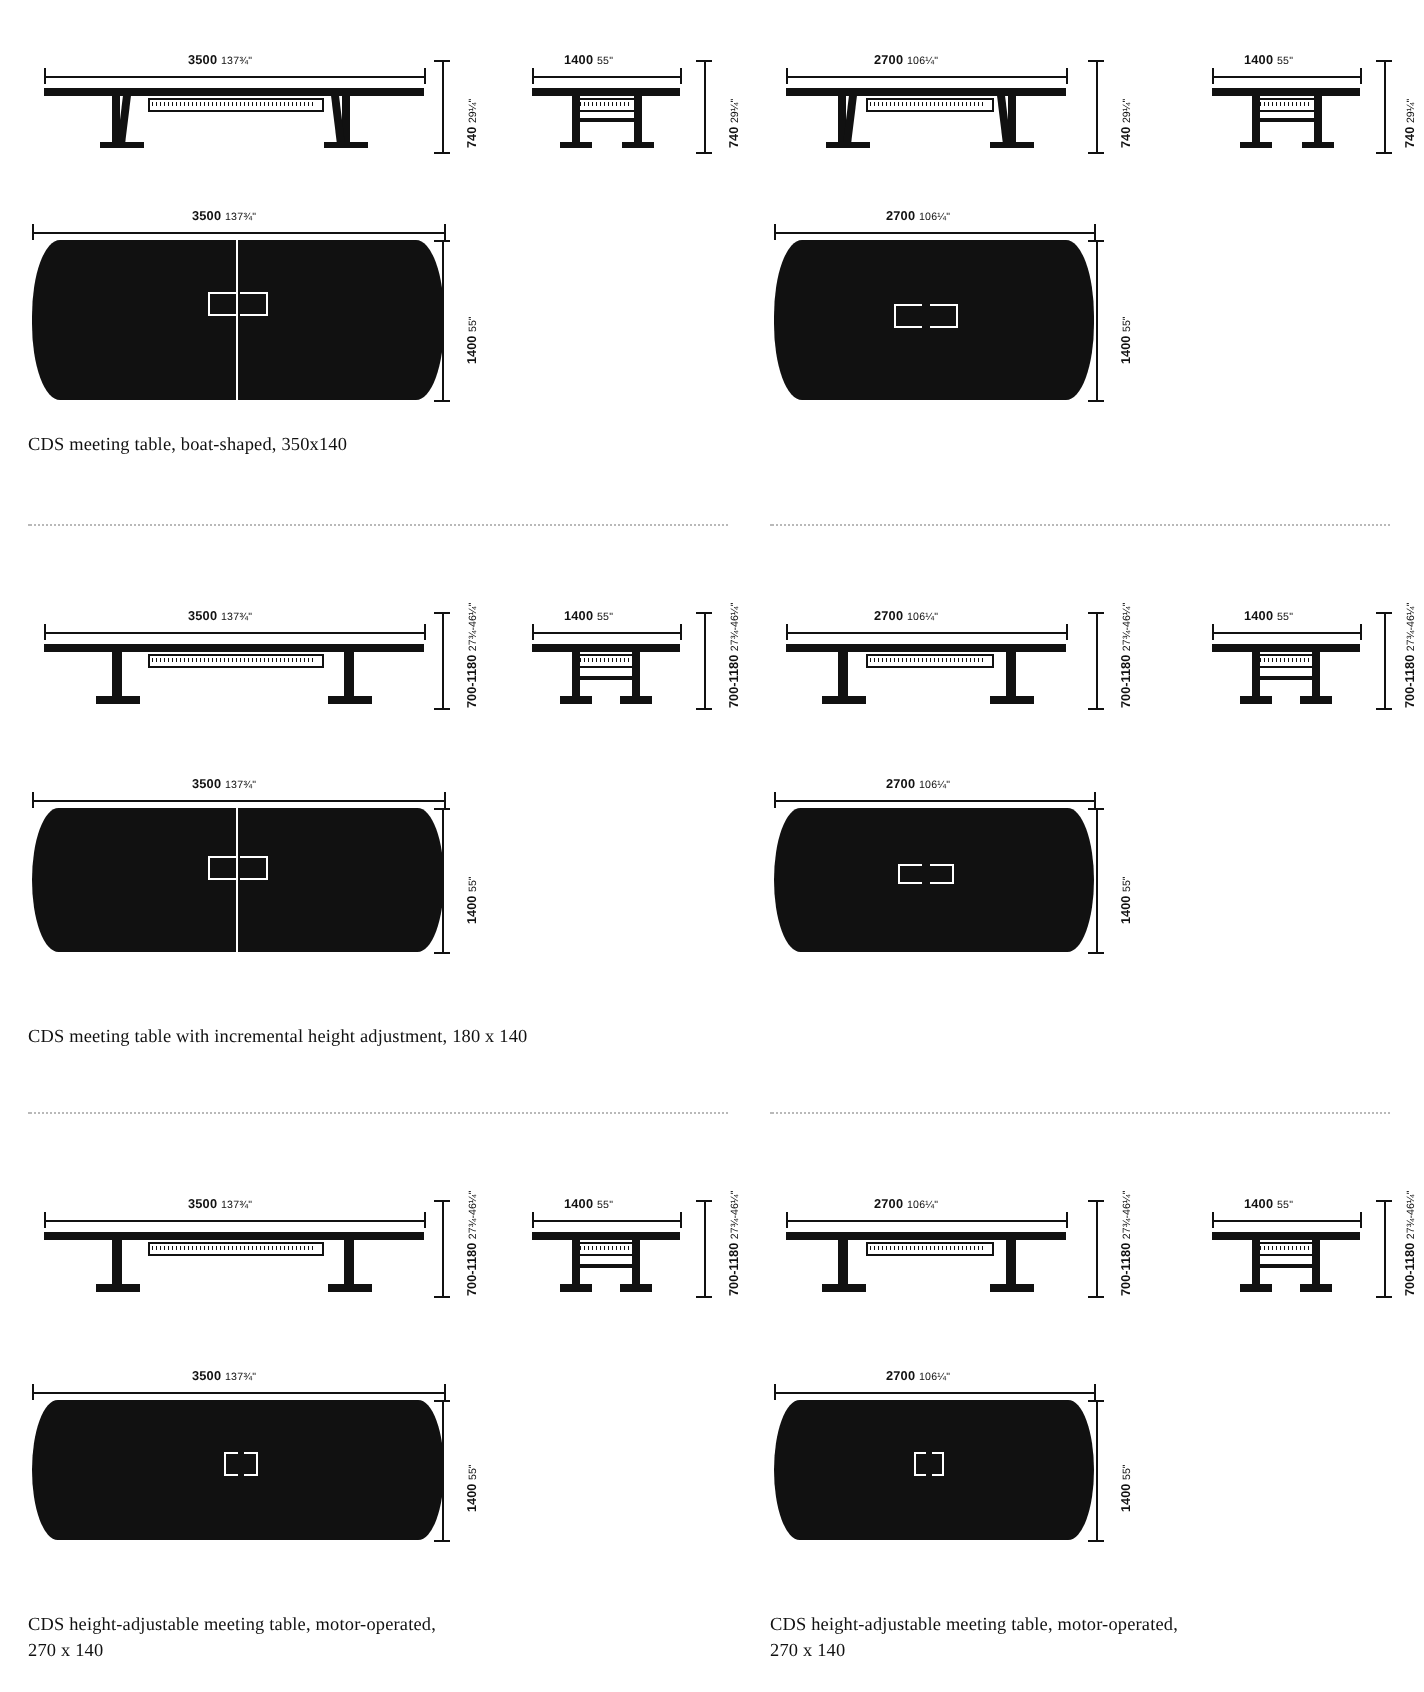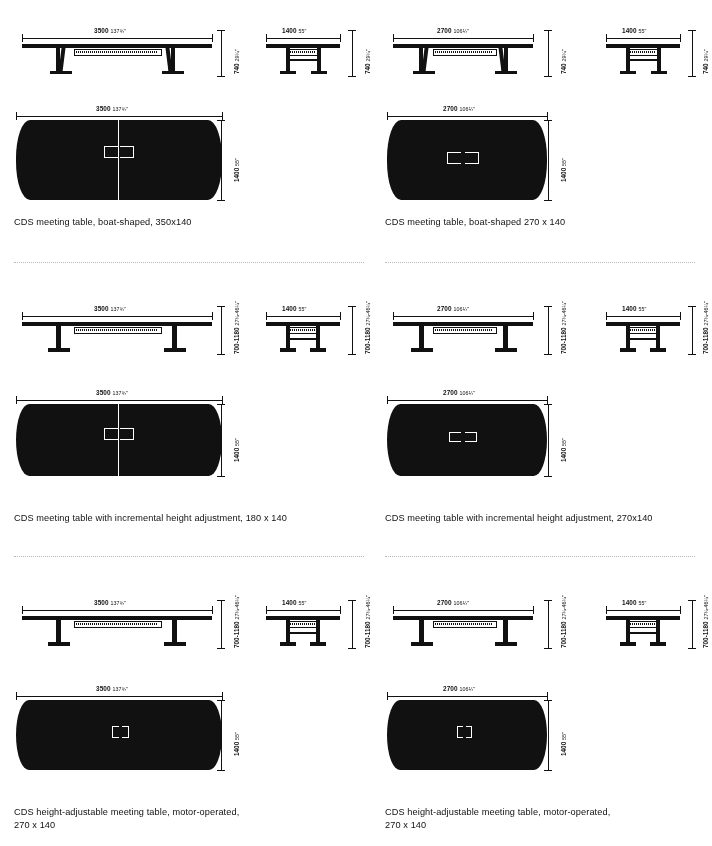--- a/index.html
+++ b/index.html
@@ -13,21 +13,21 @@
   }
   .sheet{position:relative;width:712px;height:846px;}
 
   
   .block{position:absolute;}
   .caption{
     font-size:9.2px;
     line-height:13px;
     letter-spacing:0.1px;
     color:#111;
-    font-family:Liberation Sans, sans-serif;
+    font-family:Liberation Serif, serif;
   }
   .divider{
     position:absolute;
     height:0;
     border-top:1px dotted #b9b9b9;
   }
 
   
   .dim{
     position:absolute;
@@ -255,21 +255,20 @@
   <div class="block" style="left:542px;top:98px;width:22px;height:105px;">
     <div class="vdimline" style="left:6px;top:22px;height:80px;"></div>
     <div class="vdimtick" style="left:2px;top:22px;width:8px;"></div>
     <div class="vdimtick" style="left:2px;top:102px;width:8px;"></div>
     <div class="vdim" style="left:18px;top:84px;">
       <span>1400</span> <span class="sub">55"</span>
     </div>
   </div>
 
   <div class="caption block" style="left:14px;top:216px;width:340px;">CDS meeting table, boat-shaped, 350x140</div>
-  <div class="caption block" style="left:385px;top:216px;width:320px;">CDS meeting table, boat-shaped 270 x 140</div>
 
   <div class="divider" style="left:14px;top:262px;width:350px;"></div>
   <div class="divider" style="left:385px;top:262px;width:310px;"></div>
 
   <div class="block" style="left:14px;top:292px;width:200px;height:62px;">
     <div class="dimline" style="left:8px;top:24px;width:190px;"></div>
     <div class="dimtick" style="left:8px;top:20px;height:8px;"></div>
     <div class="dimtick" style="left:198px;top:20px;height:8px;"></div>
     <div class="dim" style="left:80px;top:13px;">
       <span>3500</span> <span class="sub">137¾"</span>
@@ -408,21 +407,20 @@
   <div class="block" style="left:542px;top:382px;width:22px;height:100px;">
     <div class="vdimline" style="left:6px;top:22px;height:72px;"></div>
     <div class="vdimtick" style="left:2px;top:22px;width:8px;"></div>
     <div class="vdimtick" style="left:2px;top:94px;width:8px;"></div>
     <div class="vdim" style="left:18px;top:80px;">
       <span>1400</span> <span class="sub">55"</span>
     </div>
   </div>
 
   <div class="caption block" style="left:14px;top:512px;width:350px;">CDS meeting table with incremental height adjustment, 180 x 140</div>
-  <div class="caption block" style="left:385px;top:512px;width:320px;">CDS meeting table with incremental height adjustment, 270x140</div>
 
   <div class="divider" style="left:14px;top:556px;width:350px;"></div>
   <div class="divider" style="left:385px;top:556px;width:310px;"></div>
 
   <div class="block" style="left:14px;top:586px;width:200px;height:62px;">
     <div class="dimline" style="left:8px;top:24px;width:190px;"></div>
     <div class="dimtick" style="left:8px;top:20px;height:8px;"></div>
     <div class="dimtick" style="left:198px;top:20px;height:8px;"></div>
     <div class="dim" style="left:80px;top:13px;">
       <span>3500</span> <span class="sub">137¾"</span>

